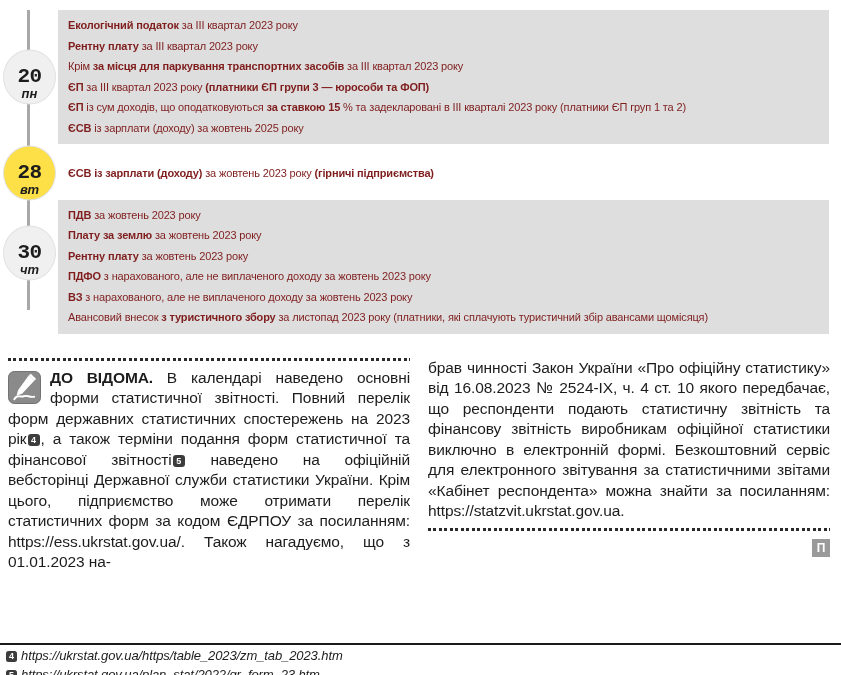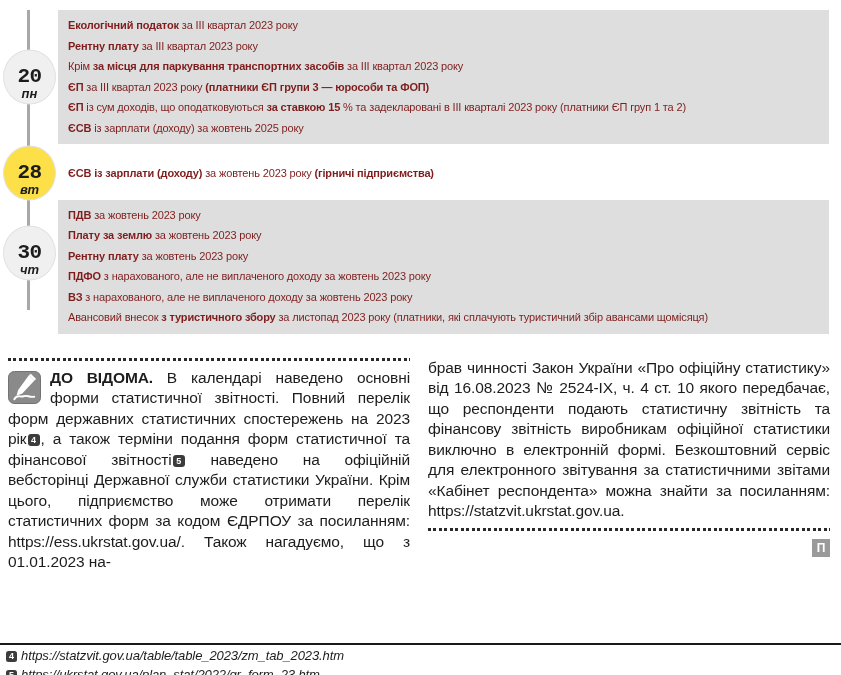--- a/index.html
+++ b/index.html
@@ -138,18 +138,18 @@
     <div class="ncol right">
       <div class="note-text">брав чинності Закон України «Про офіційну статистику» від 16.08.2023 № 2524-IX, ч. 4 ст. 10 якого передбачає, що респонденти подають статистичну звітність та фінансову звітність виробникам офіційної статистики виключно в електронній формі. Безкоштовний сервіс для електронного звітування за статистичними звітами «Кабінет респондента» можна знайти за посиланням: https://statzvit.ukrstat.gov.ua.</div>
       <div class="dotted"></div>
       <div class="endmark">П</div>
     </div>
   </section>
 
   <footer class="footer">
     <div class="frule"></div>
     <div>
-        <div class="fn"><span class="fmark">4</span><i>https://statzvit.gov.ua/table/table_2023/zm_tab_2023.htm</i></div>
+        <div class="fn"><span class="fmark">4</span><i>https://ukrstat.gov.ua/https/table_2023/zm_tab_2023.htm</i></div>
         <div class="fn"><span class="fmark">5</span><i>https://ukrstat.gov.ua/plan_stat/2022/gr_form_23.htm</i></div>
       </div>
   </footer>
 
 </div>
 
 </body></html>

